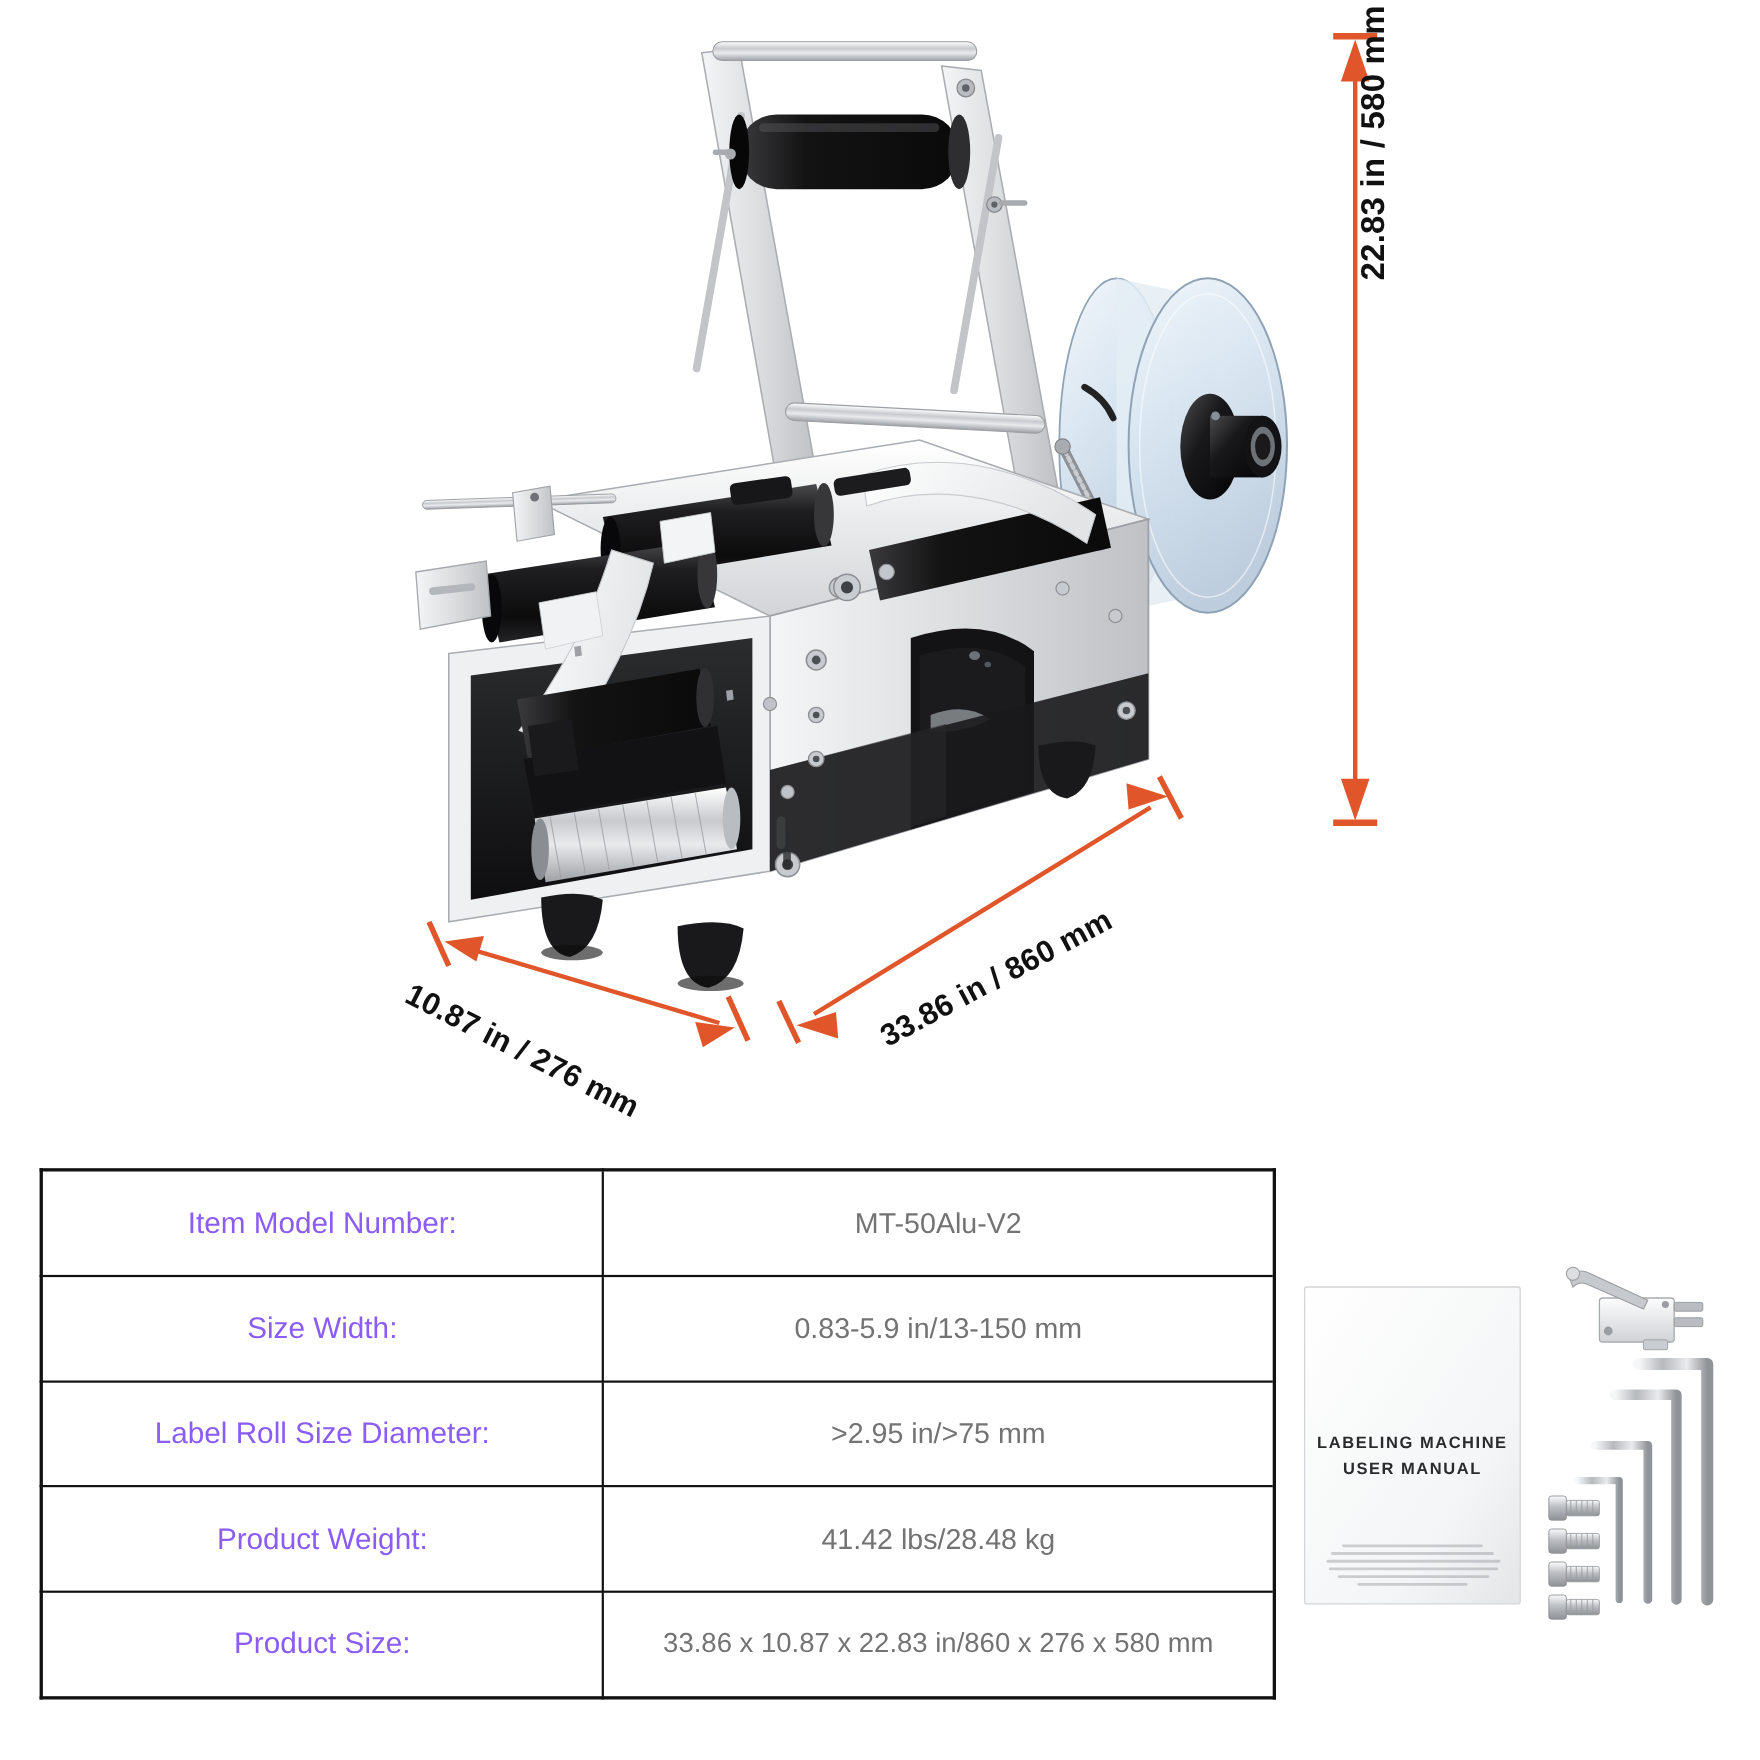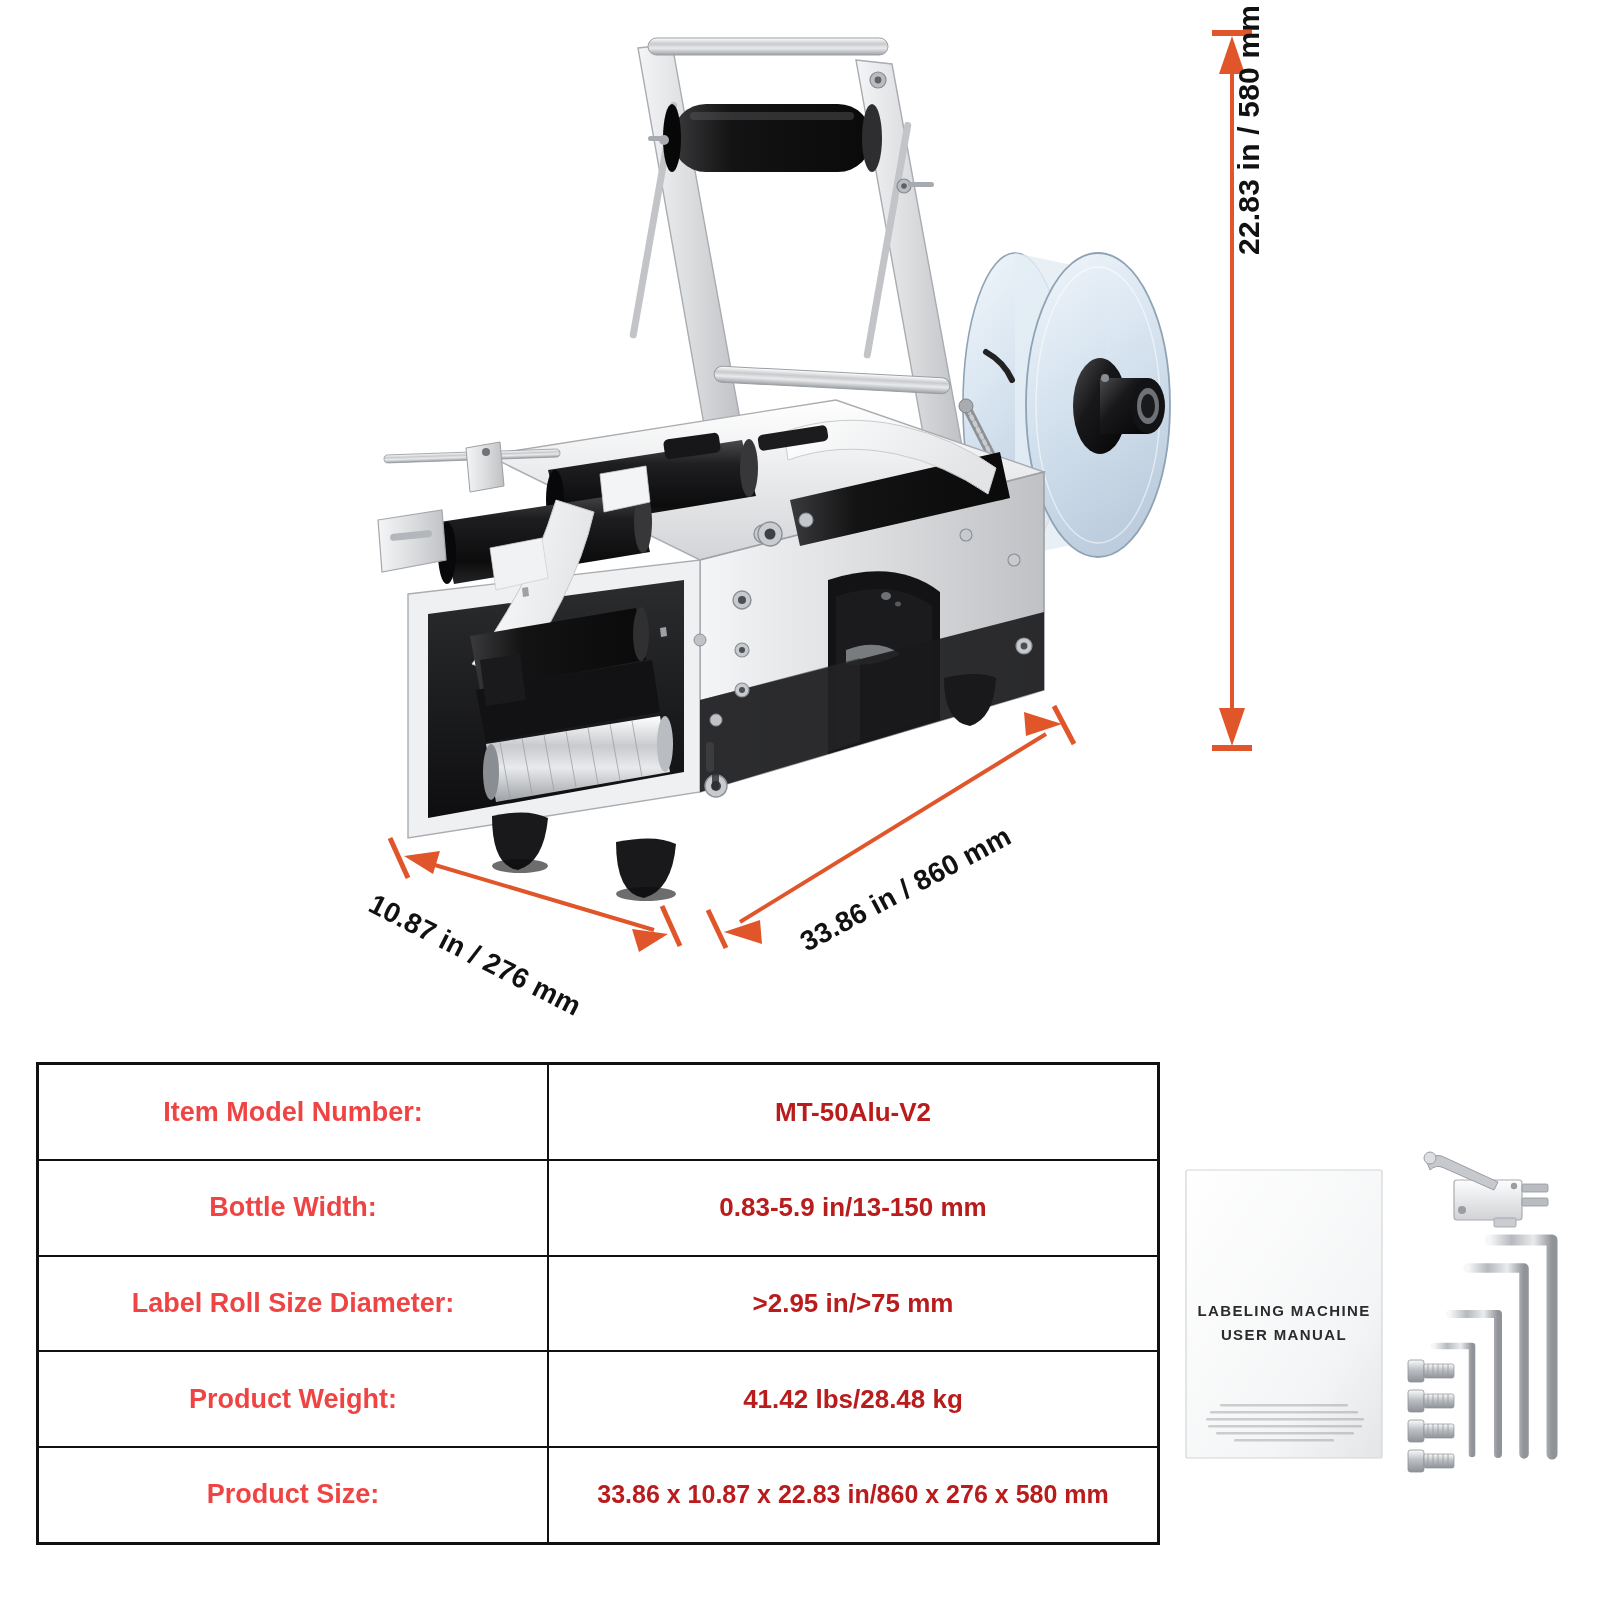--- a/index.html
+++ b/index.html
@@ -53,27 +53,27 @@
   }
   #spec-table td{
     border:2px solid #111111;
     text-align:center;
     vertical-align:middle;
     padding:0 6px;
     height:53.6px;
   }
   #spec-table td.k{
     width:496px;
-    color:#ef4444;
-    font-weight:bold;
+    color:#8b5cf6;
+    font-weight:normal;
     font-size:27px;
   }
   #spec-table td.v{
-    color:#b91c1c;
-    font-weight:bold;
+    color:#737373;
+    font-weight:normal;
     font-size:26px;
   }
   #spec-table tr:last-child td.v{font-size:25px;}
 
   
   #accessories{position:absolute;left:1168px;top:1128px;width:420px;height:400px;}
   #accessories svg{display:block;width:100%;height:100%;}
 </style>
 </head>
 <body>
@@ -356,21 +356,21 @@
 
   <div class="dim-label" id="dim-width-label">33.86 in / 860 mm</div>
 
   <table id="spec-table">
     <tbody id="spec-tbody">
         <tr>
           <td class="k">Item Model Number:</td>
           <td class="v">MT-50Alu-V2</td>
         </tr>
         <tr>
-          <td class="k">Bottle Width:</td>
+          <td class="k">Size Width:</td>
           <td class="v">0.83-5.9 in/13-150 mm</td>
         </tr>
         <tr>
           <td class="k">Label Roll Size Diameter:</td>
           <td class="v">&gt;2.95 in/&gt;75 mm</td>
         </tr>
         <tr>
           <td class="k">Product Weight:</td>
           <td class="v">41.42 lbs/28.48 kg</td>
         </tr>

